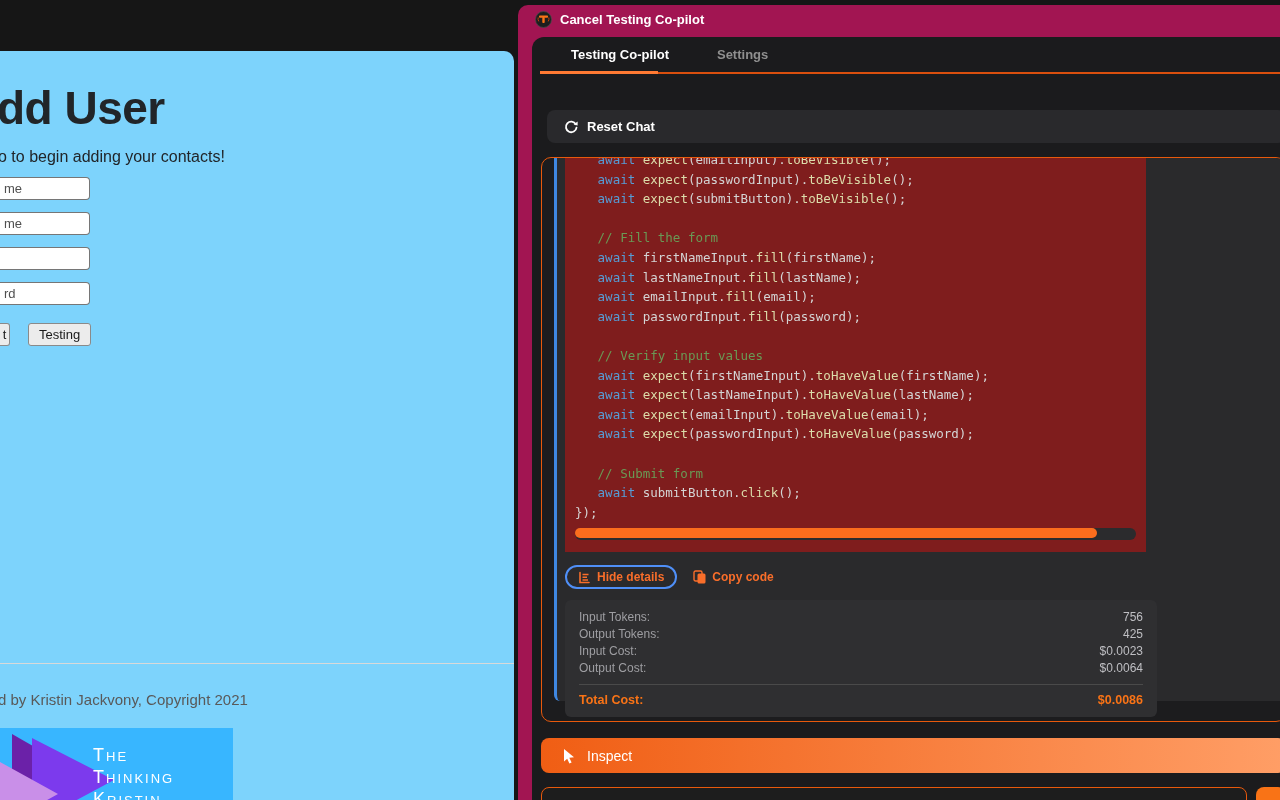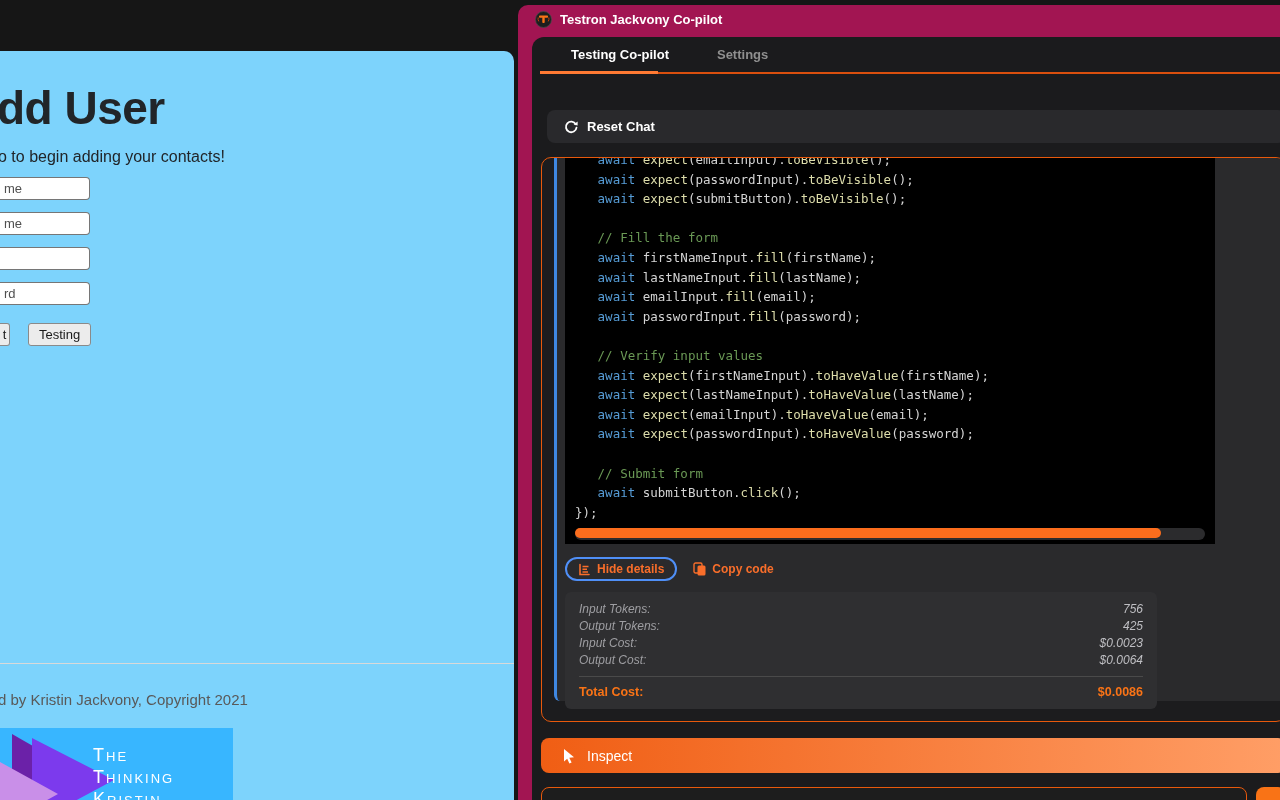--- a/index.html
+++ b/index.html
@@ -51,40 +51,40 @@
                background:#29292c; border:none; border-radius:8px; display:flex; align-items:center;
                gap:9px; padding-left:17px; color:#fff; font-size:13px; font-weight:700;
                font-family:"Liberation Sans",sans-serif; }
 
   
   .chat-box { position:absolute; left:9px; right:-6px; top:120px; height:565px;
               border:1px solid #e8590c; border-radius:10px; background:#1c1c1e; overflow:hidden; }
   .msg-bubble { position:absolute; left:12px; right:-30px; top:-8px; height:551px;
                 background:#2a2a2c; border-left:3px solid #3f87e0; border-radius:6px;
                 padding:0 0 0 8px; }
-  .code-block { width:650px; background:#000000; padding:0 0 4px 10px; overflow:hidden; }
+  .code-block { width:581px; background:#7f1d1d; padding:0 0 12px 10px; overflow:hidden; }
   .code-line { font-family:"DejaVu Sans Mono", monospace; font-size:12.5px; line-height:19.6px;
                white-space:pre; color:#d4d4d4; }
   .tok-kw { color:#569cd6; } .tok-fn { color:#dcdcaa; } .tok-comment { color:#6a9955; }
   .tok-base { color:#d4d4d4; }
   .code-scrollbar { margin:6px 10px 0 0; height:12px; background:#2b2b2d; border-radius:6px; }
   .code-scroll-thumb { width:93%; height:10px; margin-top:1px; background:#fb6d1d; border-radius:5px; }
 
   .msg-actions { display:flex; align-items:center; gap:16px; margin-top:12px; height:26px; }
   .hide-details-btn { display:flex; align-items:center; gap:6px; background:transparent;
                       border:2px solid #4f8ff7; border-radius:14px; padding:3px 11px;
                       color:#f96e2a; font-size:12px; font-weight:700;
                       font-family:"Liberation Sans",sans-serif; }
   .copy-code-btn { display:flex; align-items:center; gap:6px; background:transparent; border:none;
                    color:#f96e2a; font-size:12px; font-weight:700;
                    font-family:"Liberation Sans",sans-serif; }
 
   .details-box { margin-top:10px; width:592px; background:#2f2f31; border-radius:6px;
                  padding:9px 14px 10px 14px; }
-  .detail-row { display:flex; justify-content:space-between; font-size:12px; line-height:17px;font-style:italic; }
+  .detail-row { display:flex; justify-content:space-between; font-size:12px; line-height:17px; }
   .detail-label { color:#9e9ea2; } .detail-value { color:#bfbfc3; }
   .details-divider { border-top:1px solid #4a4a4a; margin:7px 0 8px 0; }
   .total-row { display:flex; justify-content:space-between; font-size:12.5px; font-weight:700;
                color:#f97316; }
 
   
   .inspect-btn { position:absolute; left:9px; right:-6px; top:701px; height:35px;
                  border:none; border-radius:8px;
                  background:linear-gradient(90deg,#f05e14 0%,#ff9e66 100%);
                  display:flex; align-items:center; gap:11px; padding-left:21px;
@@ -137,21 +137,21 @@
 <div class="copilot-panel">
 
   <div class="panel-header">
     <svg width="17" height="17" viewBox="0 0 17 17">
       <circle cx="8.5" cy="8.5" r="8" fill="#1e1e1e" stroke="#4a4a4a" stroke-width="0.8"></circle>
       <rect x="4" y="4.4" width="9" height="2.4" rx="0.8" fill="#f97316"></rect>
       <rect x="7.3" y="6" width="2.4" height="6" rx="0.8" fill="#f97316"></rect>
       <path d="M3.2 6.5 Q2.6 8.6 3.8 10.4" stroke="#c2410c" stroke-width="1" fill="none"></path>
       <path d="M13.8 6.5 Q14.4 8.6 13.2 10.4" stroke="#c2410c" stroke-width="1" fill="none"></path>
     </svg>
-    <div class="panel-title">Testron Jackvony Co-pilot</div>
+    <div class="panel-title">Cancel Testing Co-pilot</div>
   </div>
 
   <div class="panel-inner">
 
     <div class="tabs-row" id="tabs-row">
         <div class="tab active">Testing Co-pilot</div>
         <div class="tab">Settings</div>
       </div>
     <div class="tabs-underline"></div>
     <div class="tabs-underline-active"></div>

